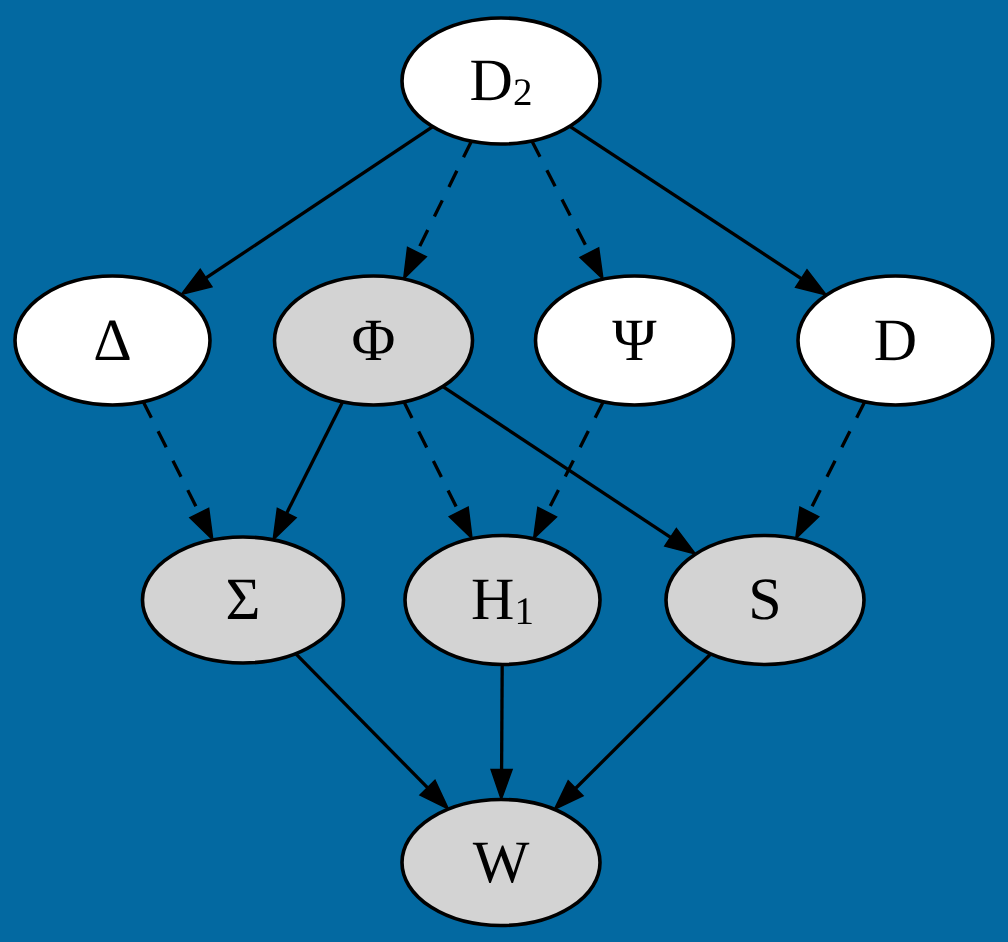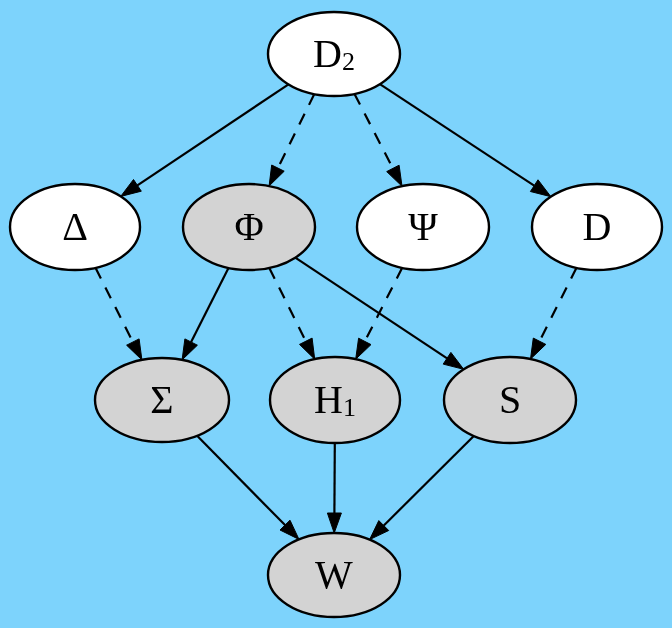--- a/index.html
+++ b/index.html
@@ -5,21 +5,21 @@
   html, body {
     margin: 0;
     padding: 0;
     background: #ffffff;
     font-family: "Liberation Serif", "DejaVu Serif", serif;
   }
   .canvas {
     position: relative;
     width: 672px;
     height: 628px;
-    background: #7dd3fc;
+    background: #0369a1;
     overflow: hidden;
   }
   svg text {
     font-family: "Liberation Serif", "DejaVu Serif", serif;
     fill: #000000;
   }
 </style>
 </head>
 <body>
 

